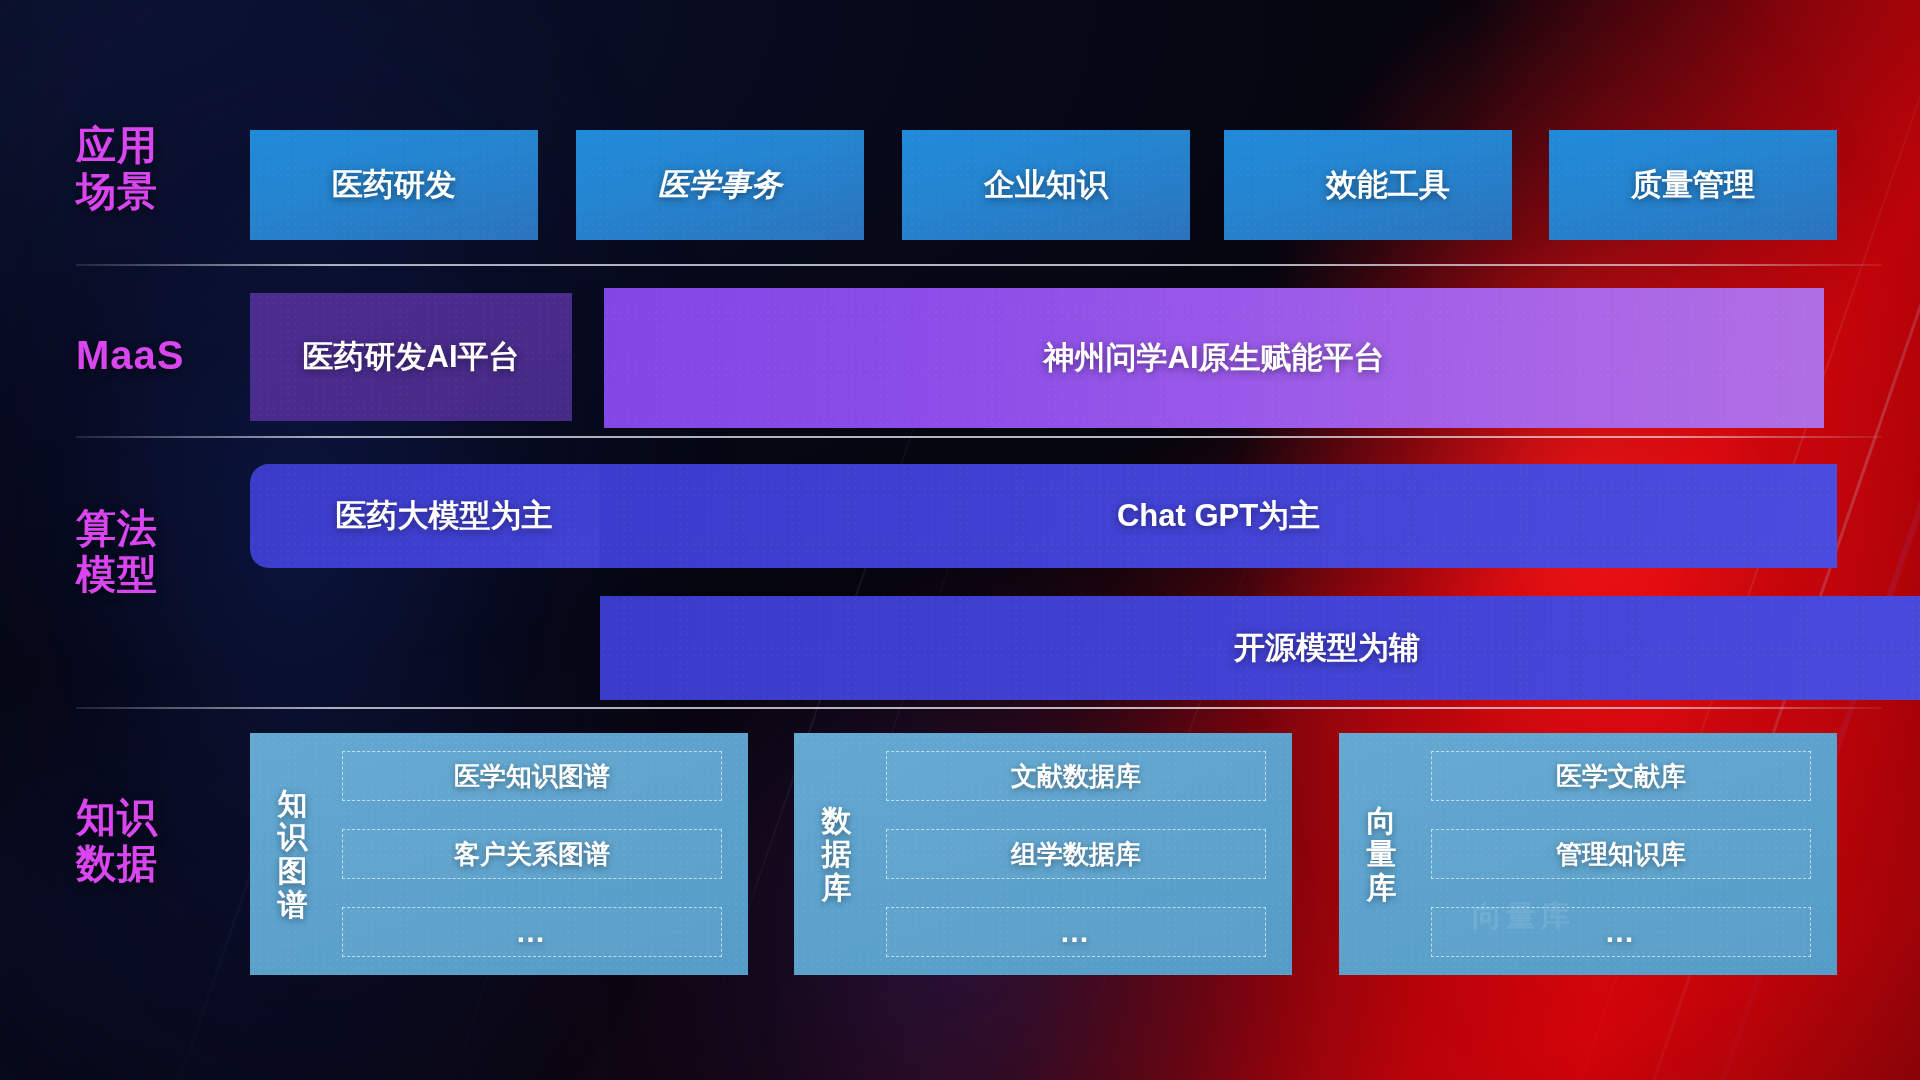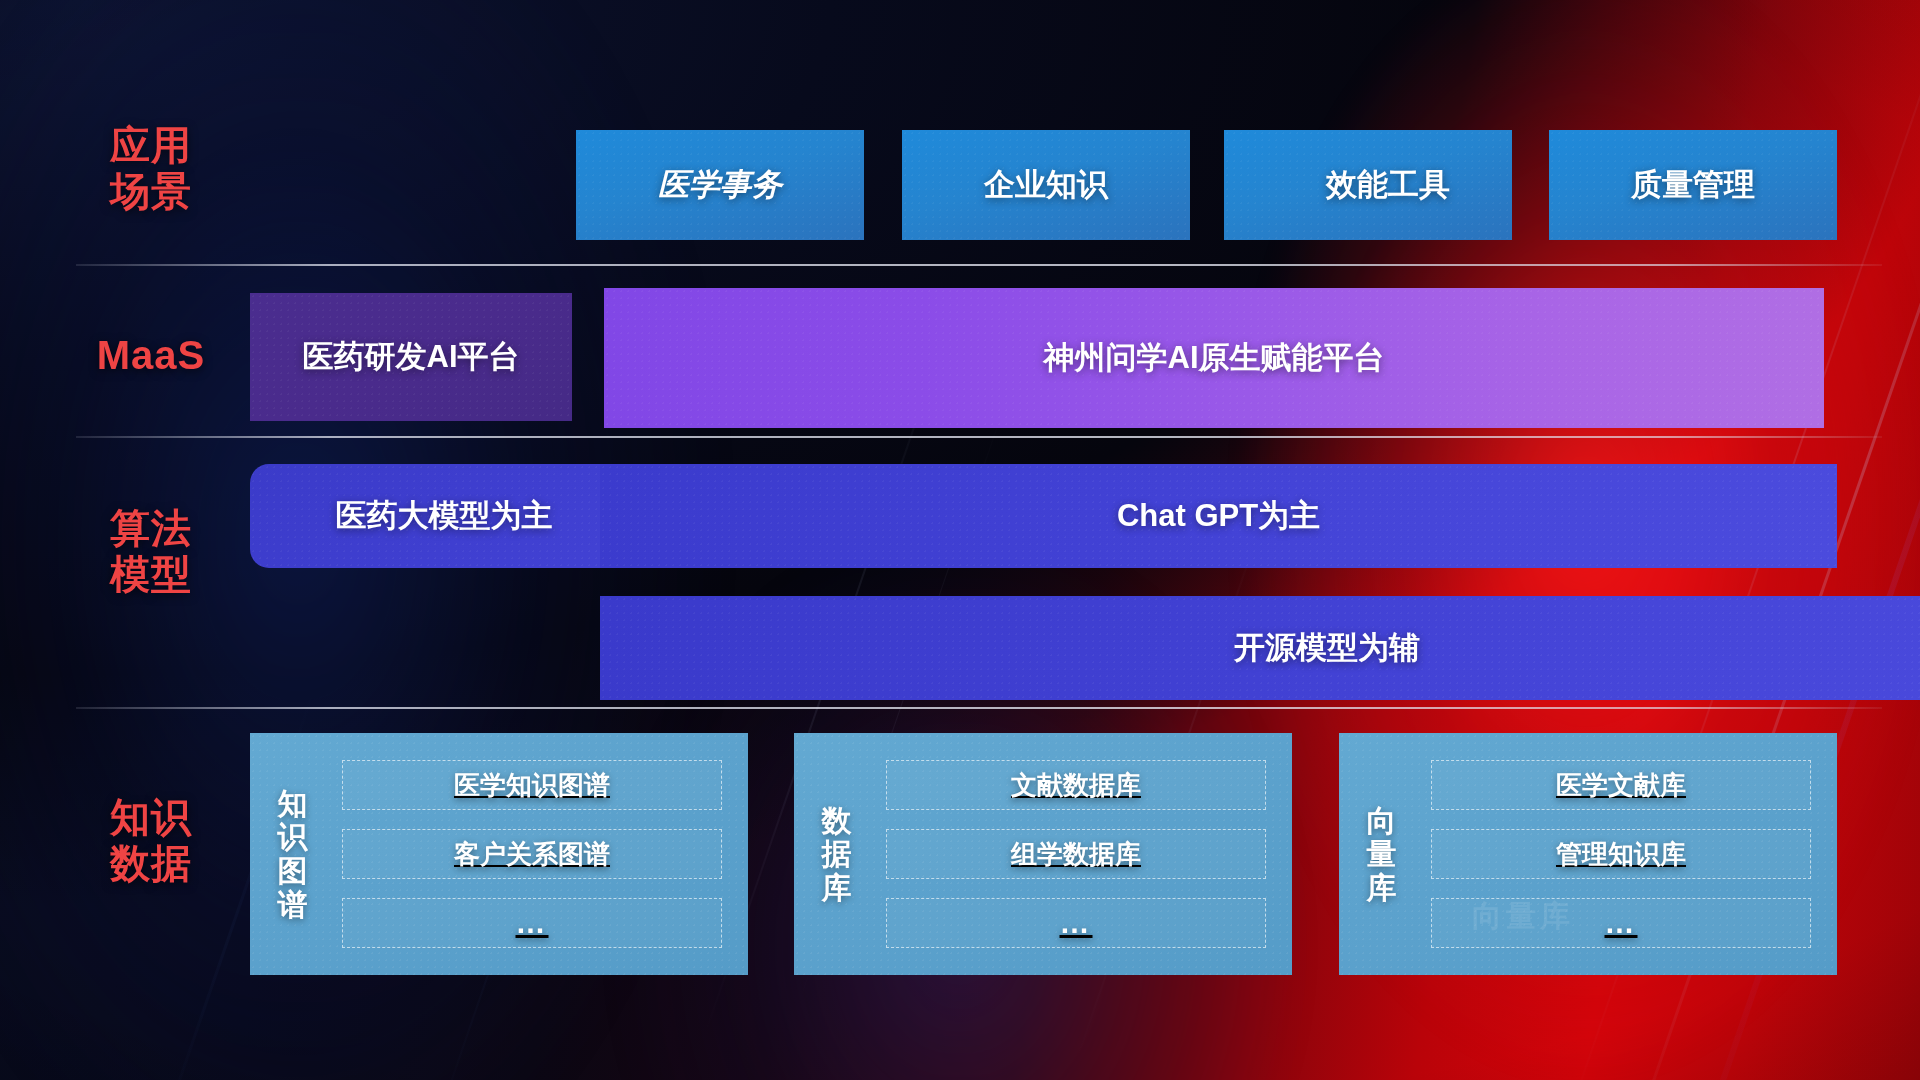--- a/index.html
+++ b/index.html
@@ -48,24 +48,23 @@
         background:linear-gradient(180deg, rgba(90,140,255,0) 0%, rgba(90,150,255,.40) 50%, rgba(90,140,255,0) 100%); }
   .s8 { width:2px; height:42%;  left:26%;    top:66%;  transform:rotate(19deg); opacity:.09;
         background:linear-gradient(180deg, rgba(90,140,255,0) 0%, rgba(90,150,255,.40) 50%, rgba(90,140,255,0) 100%); }
   .vig { position:absolute; inset:0; background:radial-gradient(120% 100% at 50% 48%, rgba(0,0,0,0) 55%, rgba(0,0,0,.45) 100%); }
 
   
   #stage { position:absolute; inset:0; }
 
   .row-label {
     position:absolute;
-    color:#ef4444;
+    color:#d946ef;
     font-weight:bold;
     letter-spacing:1px;
-    text-align:center;
     line-height:1.16;
     text-shadow:0 2px 10px rgba(0,0,0,.65);
     white-space:pre-line;
   }
 
   .divider {
     position:absolute; left:76px; width:1806px; height:2px;
     background:linear-gradient(90deg, rgba(210,214,230,.12) 0%, rgba(225,228,240,.75) 14%, rgba(232,234,245,.78) 60%, rgba(225,228,240,.66) 88%, rgba(210,214,230,.08) 100%);
   }
 
@@ -130,21 +129,21 @@
     color:#fff; font-weight:bold; font-size:30px; line-height:1.12;
     text-align:center; letter-spacing:1px;
     text-shadow:0 2px 7px rgba(0,0,0,.4);
     display:flex; align-items:center; justify-content:center;
   }
   .kgroup-label span { display:block; }
 
   .kitems {
     position:relative; z-index:2;
     flex:1 1 auto; display:flex; flex-direction:column;
-    gap:19px; padding:14px 26px 14px 6px;text-decoration:underline;
+    gap:28px; padding:14px 26px 14px 6px;
   }
   .kitem {
     height:50px;
     border:1px dashed rgba(255,255,255,.62);
     display:flex; align-items:center; justify-content:center;
     color:#fff; font-weight:bold; font-size:26px;
     text-shadow:0 2px 7px rgba(0,0,0,.38);
     background:rgba(255,255,255,.035);
   }
   .kitem.dots { font-size:30px; letter-spacing:3px; }
@@ -173,20 +172,23 @@
   <div class="streak s7"></div>
   <div class="streak s8"></div>
   <div class="vig"></div>
 </div>
 
 <div id="stage">
 
   <div class="row-label" style="left:76px; top:122px; width:150px; font-size:40px;">应用
 场景</div>
 
+  <div class="box app-box" style="left:250px;">
+      <span>医药研发</span>
+    </div>
   <div class="box app-box" style="left:576px;font-style:italic;">
       <span>医学事务</span>
     </div>
   <div class="box app-box" style="left:902px;">
       <span>企业知识</span>
     </div>
   <div class="box app-box" style="left:1224px;padding-left:40px;">
       <span>效能工具</span>
     </div>
   <div class="box app-box" style="left:1549px;">

